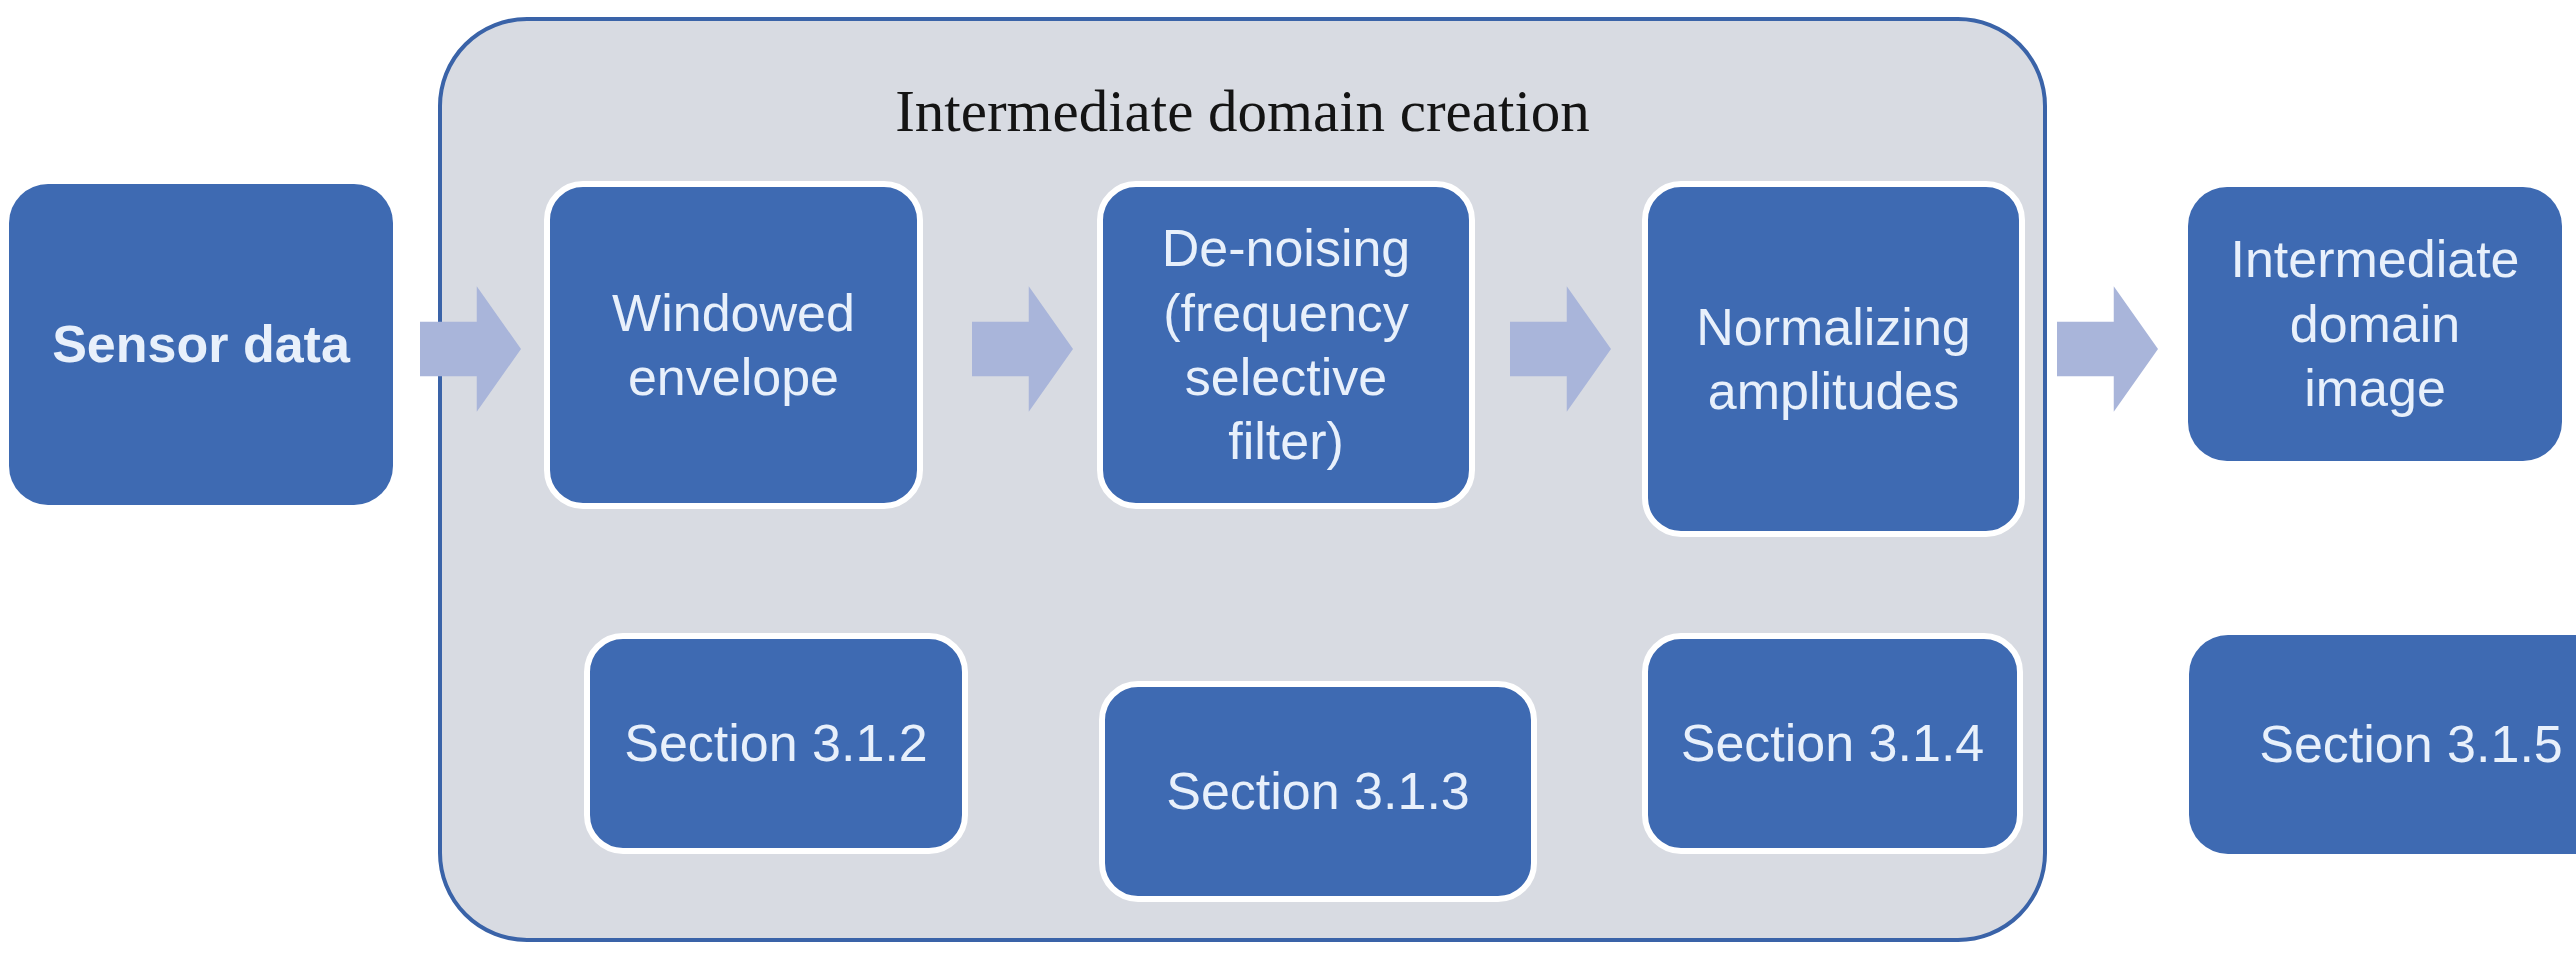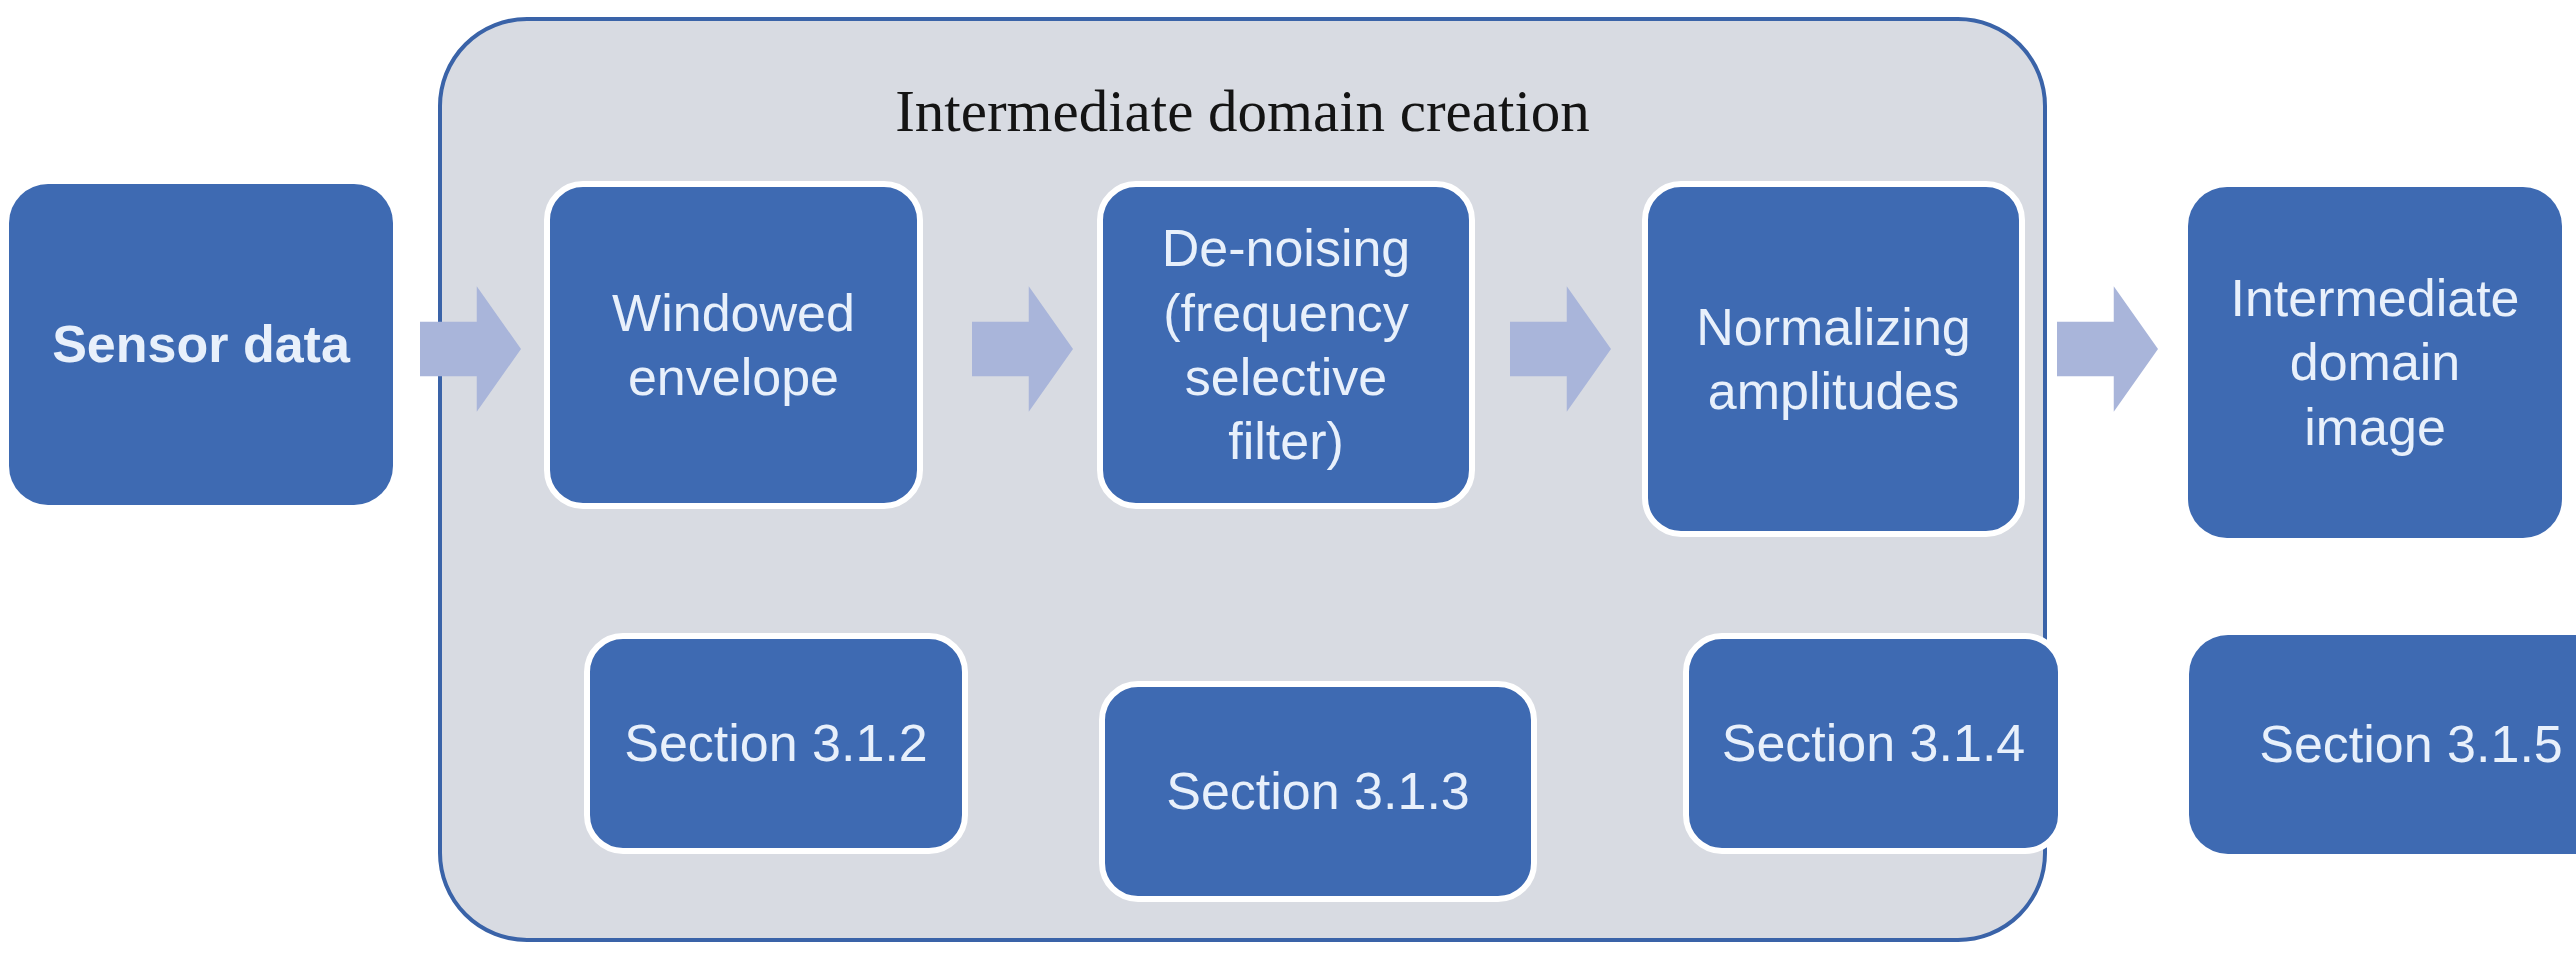--- a/index.html
+++ b/index.html
@@ -54,24 +54,24 @@
     color: #e8f0fb;
     font-size: 52px;
     line-height: 1.24;
     z-index: 3;
     padding: 6px 20px;
   }
   .node-sensor       { left: 9px;   top: 184px;  width: 384px; height: 321px; border-color: transparent; font-weight: bold; }
   .node-windowed     { left: 544px;  top: 181px;  width: 379px; height: 328px; }
   .node-denoising    { left: 1097px; top: 181px;  width: 378px; height: 328px; }
   .node-normalizing  { left: 1642px; top: 181px;  width: 383px; height: 356px; }
-  .node-intermediate { left: 2188px; top: 187px;  width: 374px; height: 351px; border-color: transparent; }
+  .node-intermediate { left: 2188px; top: 187px;  width: 374px; height: 274px; border-color: transparent; }
   .node-sec2 { left: 564px;  top: 633px; width: 384px; height: 221px; margin-left: 20px; }
   .node-sec3 { left: 1099px; top: 633px; width: 438px; height: 221px; margin-top: 48px; }
-  .node-sec4 { left: 1683px; top: 633px; width: 381px; height: 221px; text-align: center; }
+  .node-sec4 { left: 1642px; top: 633px; width: 381px; height: 221px; text-align: center; }
   .node-sec5 { left: 2189px; top: 635px; width: 444px; height: 219px; border-color: transparent; }
   
   .flow-arrow {
     position: absolute;
     width: 101px;
     height: 136px;
     top: 281px;
     z-index: 4;
   }
   .arrow-1 { left: 420px;  }

